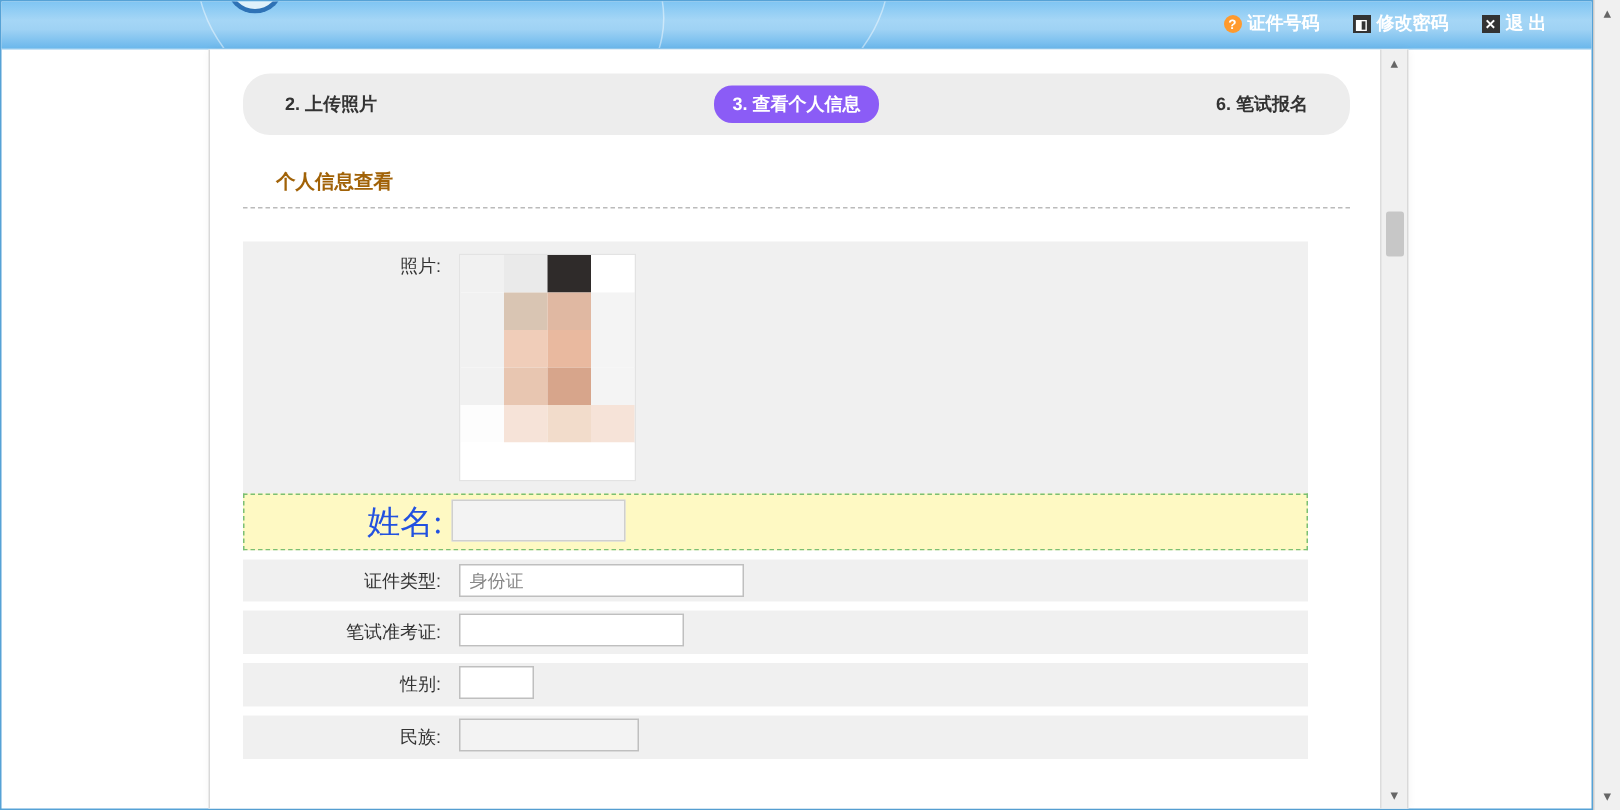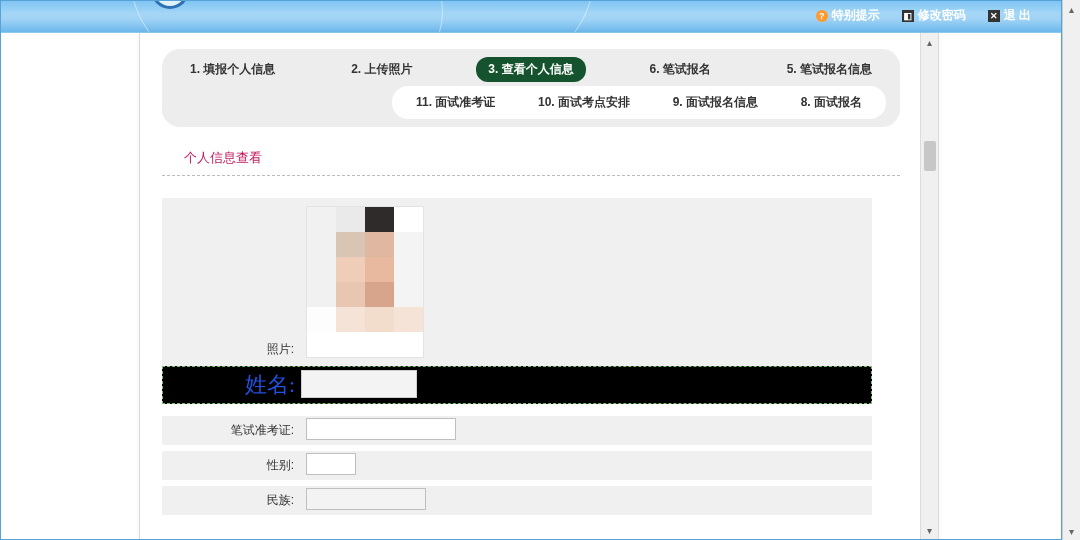--- a/index.html
+++ b/index.html
@@ -124,28 +124,28 @@
       display:flex;
       padding:4px 12px;
       justify-content:space-between;
     }
     .step {
       font-size:12px; font-weight:bold; color:#333;
       padding:4px 12px; border-radius:12px;
       white-space:nowrap;
       cursor:pointer;
     }
-    .step.active{ background:#14532d; color:#fff; }
+    .step.active{ background:#8b5cf6; color:#fff; }
     .steps-row2 .step{ font-weight:bold;}
     .section-title{
       margin-top:22px;
       padding-left:22px;
-      font-weight:normal;
+      font-weight:bold;
       font-size:13px;
-      color:#be185d;
+      color:#a16207;
     }
     .dashed{
       margin-top:8px;
       border-bottom:1px dashed #bbb;
     }
     .info-block{
       margin-top:22px;
       background:#f0f0f0;
       width:710px;
       margin-left:0;
@@ -168,34 +168,34 @@
     }
     .input-like{
       height:22px;
       border:1px solid #bfbfbf;
       background:#fff;
       color:#888;
       padding:0 6px;
       display:inline-flex; align-items:center;
       font-size:12px;
     }
-    .photo-row{ padding:8px 0; align-items:flex-end;}
+    .photo-row{ padding:8px 0; align-items:flex-start;}
     .photo-row .label{ padding-top:0;}
     .photo-box{
       width:118px; height:152px;
       margin-left:6px;
       border:1px solid #e3e3e3;
       background:#fff;
       display:grid;
       grid-template-columns:repeat(4,1fr);
       grid-template-rows:repeat(6,1fr);
     }
     .photo-box div{ }
     .name-row{
-      background:#000000;
+      background:#fef9c3;
       border:1px dashed #7bbf73;
       height:38px;
       display:flex; align-items:center;
     }
     .name-row .label{
       width:138px;
       text-align:right;
       color:#2251e0;
       font-size:22px;
       font-family:"SimSun",serif;
@@ -212,49 +212,41 @@
 </head>
 <body>
 
 <div class="page-area">
 
   <div class="header-band">
     <div class="logo-frag"></div>
     <div class="top-links">
       <div class="lk">
         <span class="ic-circle ic-q">?</span>
-        <span>特别提示</span>
+        <span>证件号码</span>
       </div>
       <div class="lk">
         <span class="ic-sq">◧</span>
         <span>修改密码</span>
       </div>
       <div class="lk">
         <span class="ic-sq">✕</span>
         <span>退 出</span>
       </div>
     </div>
   </div>
 
   <div class="content-wrap">
     <div class="content-inner">
 
       <div class="steps">
         <div class="steps-row">
-          <div class="step">1. 填报个人信息</div>
           <div class="step">2. 上传照片</div>
           <div class="step active">3. 查看个人信息</div>
           <div class="step">6. 笔试报名</div>
-          <div class="step">5. 笔试报名信息</div>
-        </div>
-        <div class="steps-row2">
-          <div class="step">11. 面试准考证</div>
-          <div class="step">10. 面试考点安排</div>
-          <div class="step">9. 面试报名信息</div>
-          <div class="step">8. 面试报名</div>
         </div>
       </div>
 
       <div class="section-title">个人信息查看</div>
       <div class="dashed"></div>
 
       <div class="info-block">
         <div class="row photo-row">
           <div class="label">照片:</div>
           <div class="photo-box">
@@ -287,20 +279,24 @@
 
         <div class="name-row">
           <div class="label">姓名:</div>
           <div class="val">
             <span class="input-like" style="width:116px;height:28px;background:#f3f3f3;border:1px solid #cfcfcf;font-size:15px;color:#555;"></span>
           </div>
         </div>
 
         <div class="spacer-white"></div>
 
+        <div class="row">
+          <div class="label">证件类型:</div>
+          <div class="val"><span class="input-like" style="width:190px">身份证</span></div>
+        </div>
         <div class="spacer-white"></div>
 
         <div class="row">
           <div class="label">笔试准考证:</div>
           <div class="val"><span class="input-like" style="width:150px"></span></div>
         </div>
         <div class="spacer-white"></div>
 
         <div class="row">
           <div class="label">性别:</div>

